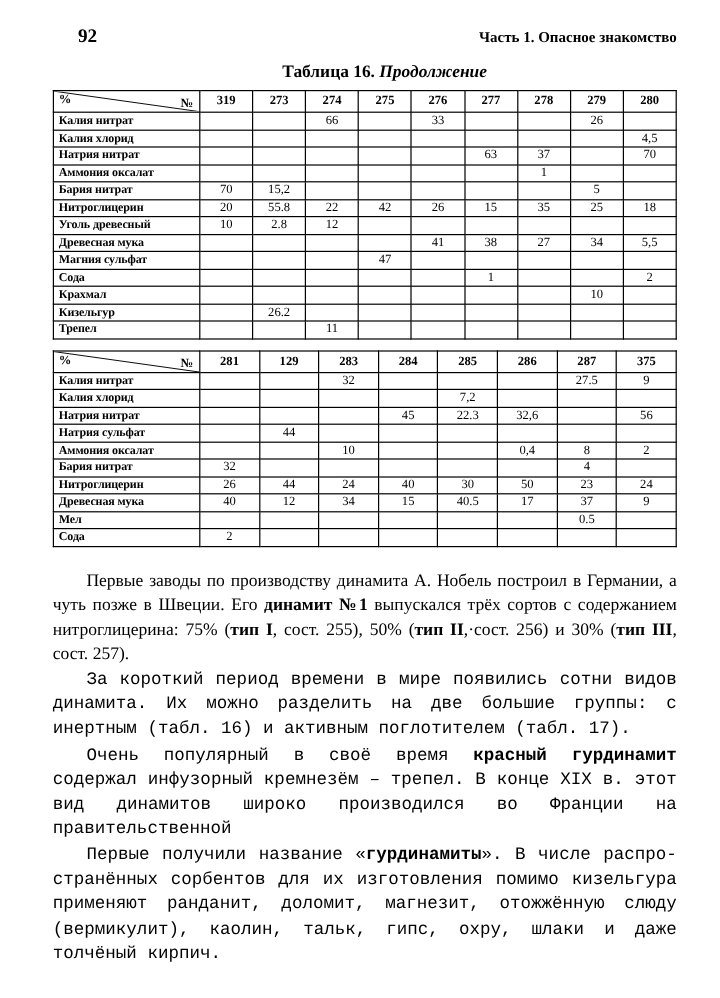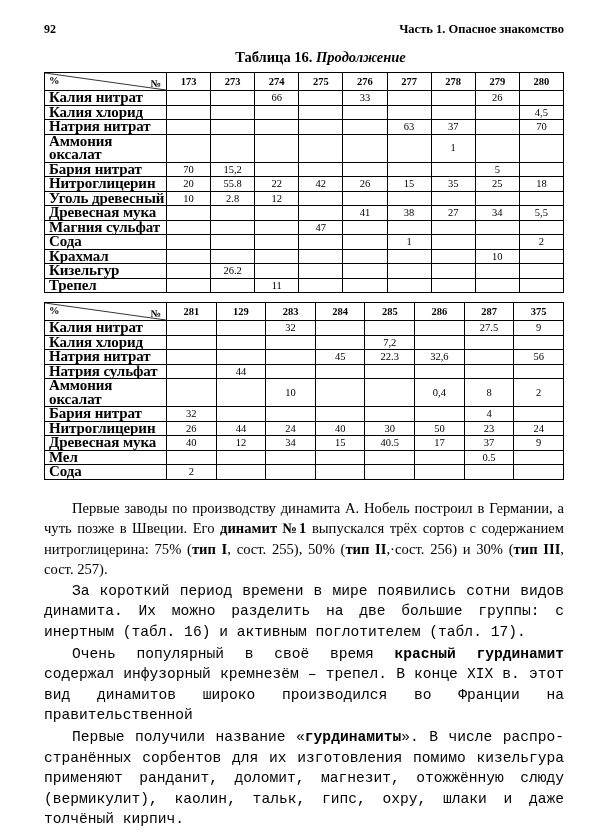--- a/index.html
+++ b/index.html
@@ -24,21 +24,22 @@
   
   .running-head {
     display: flex;
     align-items: baseline;
     justify-content: space-between;
     margin: 22px 36px 0 44px;
     font-weight: bold;
     font-size: 12.5px;
   }
   .running-head .folio {
-    font-size: 12px;
+    font-size: 16px;
+    margin-left: 21px;
   }
   .running-head .chapter {
     font-size: 12.5px;
   }
   
   .table-caption {
     text-align: center;
     font-size: 14.5px;
     font-weight: bold;
     margin: 12px 0 6px 0;
@@ -62,21 +63,21 @@
     height: 13.5px;
     line-height: 13.5px;
     text-align: center;
     padding: 0;
     font-size: 10.5px;
   }
   table.grid td.rowhead {
     text-align: left;
     padding-left: 4px;
     font-weight: bold;
-    font-size: 15px;
+    font-size: 10px;
     letter-spacing: -0.1px;
   }
   table.grid tr.header td {
     font-weight: bold;
     height: 17px;
     line-height: 17px;
   }
   td.corner {
     position: relative;
     overflow: hidden;
@@ -151,21 +152,21 @@
         </colgroup>
         <tbody>
           <tr class="header">
             <td class="corner">
               <span class="pct">%</span>
               <span class="num">№</span>
               <svg class="slash" viewBox="0 0 100 18" preserveAspectRatio="none">
                 <line x1="0" y1="0" x2="100" y2="18" stroke="#000" stroke-width="0.8" vector-effect="non-scaling-stroke"></line>
               </svg>
             </td>
-            <td>173</td>
+            <td>319</td>
             <td>273</td>
             <td>274</td>
             <td>275</td>
             <td>276</td>
             <td>277</td>
             <td>278</td>
             <td>279</td>
             <td>280</td>
           </tr>
           <tr>

